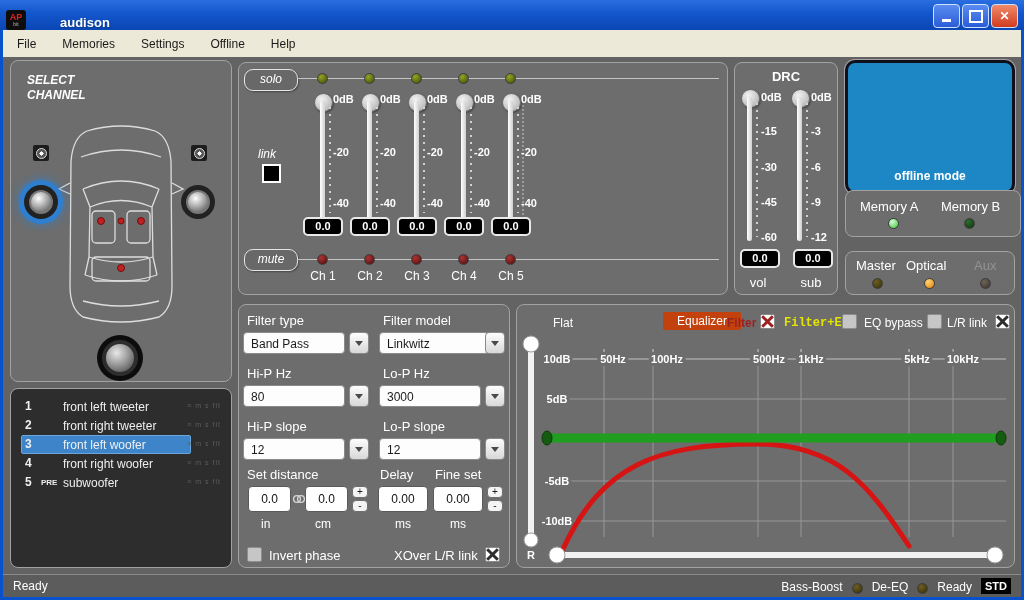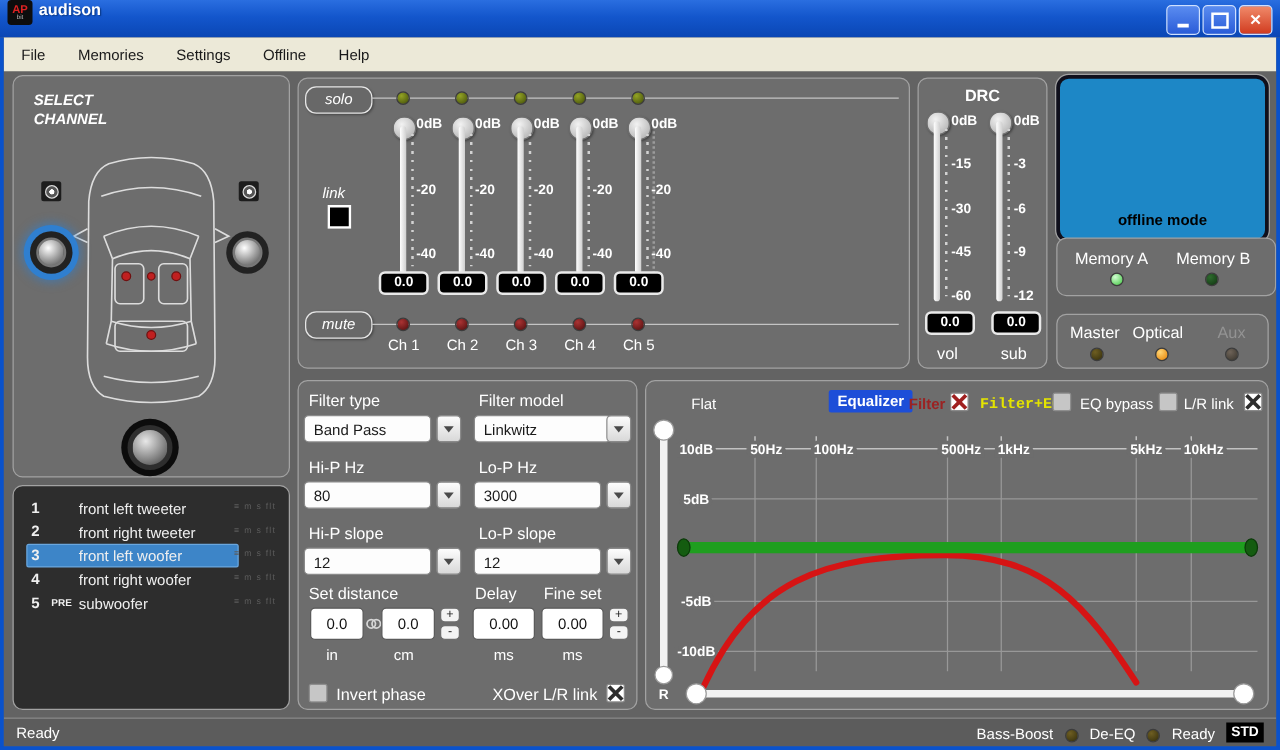--- a/index.html
+++ b/index.html
@@ -3,21 +3,21 @@
 <meta charset="utf-8">
 <style>
   html,body{margin:0;padding:0;background:#444;}
   .window{position:relative;width:1024px;height:600px;background:#636363;
           font-family:"Liberation Sans",sans-serif;overflow:hidden;user-select:none;}
   
   .frame-l,.frame-r{position:absolute;top:30px;bottom:0;width:3px;background:#0a52cc;z-index:50;}
   .frame-l{left:0}.frame-r{right:0}
   .frame-b{position:absolute;left:0;right:0;bottom:0;height:3px;background:#0a52cc;z-index:50;}
   .titlebar{position:absolute;left:0;top:0;right:0;height:30px;
-            background:linear-gradient(#2a6ee0,#1356cc 45%,#0a46b4);display:flex;align-items:flex-start;z-index:40;}
+            background:linear-gradient(#2a6ee0,#1356cc 45%,#0a46b4);display:flex;align-items:flex-end;z-index:40;gap:29px;}
   .app-icon{width:20px;height:20px;margin:0 5px 0 6px;background:#0d0d0d;border-radius:3px;
             display:flex;flex-direction:column;align-items:center;justify-content:center;line-height:1;}
   .app-icon .ap{color:#d22;font-weight:bold;font-size:9px;}
   .app-icon .bit{color:#bbb;font-size:5px;}
   .title-text{color:#fff;font-weight:bold;font-size:13px;text-shadow:1px 1px 1px #0a3a8a;}
   .winbtns{position:absolute;right:6px;top:4px;display:flex;gap:2px;}
   .wbtn{width:25px;height:22px;border:1px solid #cfe0ff;border-radius:4px;display:grid;place-items:center;}
   .wbtn.blue{background:linear-gradient(#5a8cf0,#2a5cd8);}
   .wbtn.red{background:linear-gradient(#f08a6a,#d13b1f);color:#fff;font-weight:bold;font-size:12px;}
   .min-glyph{width:9px;height:3px;background:#fff;margin-top:9px;}
@@ -66,42 +66,42 @@
   .ftrack{position:absolute;width:5px;border-radius:3px;background:linear-gradient(90deg,#fff,#cfcfcf);}
   .fticks{position:absolute;width:2px;background-image:repeating-linear-gradient(#d2d2d2 0 2px,transparent 2px 7px);}
   .scale{position:absolute;color:#fff;font-size:11px;font-weight:bold;}
   .vbox{position:absolute;width:36px;height:15px;background:#000;color:#fff;border:2px solid #e9e9e9;border-radius:5px;
         font-size:11px;font-weight:bold;text-align:center;line-height:15px;}
   .chlabel{position:absolute;width:46px;text-align:center;color:#fff;font-size:12px;top:206px;}
   .linkcb{position:absolute;width:15px;height:15px;background:#000;border:2px solid #fff;}
   .dotdiv{position:absolute;width:0;border-left:2px dotted #9b9b9b;}
   
   .screen{background:#1d87c6;border:3px solid #10101c;border-radius:10px;box-shadow:0 0 0 1px #a2a2a2;}
-  .screen .stext{position:absolute;left:0;right:0;bottom:8px;text-align:center;color:#000000;font-size:12px;font-weight:bold;}
+  .screen .stext{position:absolute;left:0;right:0;bottom:8px;text-align:center;color:#ffffff;font-size:12px;font-weight:bold;}
   .mem-lbl{position:absolute;top:8px;color:#fff;font-size:13px;}
   
   .dd{position:absolute;height:22px;}
   .ddbox{position:absolute;left:0;top:0;height:22px;background:#fdfdfd;border:1px solid #8a8a8a;border-radius:4px;
          font-size:12px;color:#1a1a1a;line-height:22px;padding-left:7px;box-sizing:border-box;}
   .ddbtn{position:absolute;top:0;width:20px;height:22px;background:linear-gradient(#fdfdfd,#d8d8d8);
          border:1px solid #8a8a8a;border-radius:4px;box-sizing:border-box;display:grid;place-items:center;}
   .ddbtn::after{content:'';border:4px solid transparent;border-top:5px solid #4a4a4a;margin-top:5px;}
   .inp{position:absolute;background:#fff;border:1px solid #5a5a5a;border-radius:4px;color:#111;
        font-size:12px;text-align:center;box-sizing:border-box;}
   .unit{position:absolute;color:#fff;font-size:12px;}
   .step{position:absolute;width:16px;height:12px;background:#f4f4f4;border:1px solid #6e6e6e;border-radius:4px;
         font-size:10px;line-height:10px;text-align:center;color:#1a1a1a;box-sizing:border-box;}
   .cb-empty{position:absolute;width:15px;height:15px;background:#c6c6c6;border:1px solid #8e8e8e;border-radius:2px;box-sizing:border-box;}
   .cbx{position:absolute;width:15px;height:15px;background:#fff;border:1px solid #8a8a8a;border-radius:2px;box-sizing:border-box;}
   .cbx::before,.cbx::after{content:'';position:absolute;left:-1px;top:5px;width:15px;height:3px;background:#2e2e2e;}
   .cbx::before{transform:rotate(45deg);}
   .cbx::after{transform:rotate(-45deg);}
   .cbx.red::before,.cbx.red::after{background:#a02020;}
   
-  .eqbtn{position:absolute;background:#1d4ed8;color:#fff;font-size:12px;font-weight:bold;padding:2px 7px;border-radius:2px;}
+  .eqbtn{position:absolute;background:#c2410c;color:#fff;font-size:12px;font-weight:normal;padding:2px 14px;border-radius:2px;}
   .txt-red{color:#9b2222;font-weight:bold;}
   .txt-yel{color:#e4e400;font-weight:bold;}
   
   .statusbar{position:absolute;left:3px;right:3px;bottom:3px;height:22px;background:#5c5c5c;border-top:1px solid #8a8a8a;
              color:#fff;font-size:12px;display:flex;align-items:center;z-index:40;}
   .statusbar .right{position:absolute;right:10px;display:flex;align-items:flex-end;gap:9px;}
   .sled{width:11px;height:11px;border-radius:50%;border:1px solid #3c3c3c;box-sizing:border-box;}
   .modebox{background:#000;color:#fff;font-weight:bold;font-size:11px;padding:2px 4px;}
 </style>
 </head>

